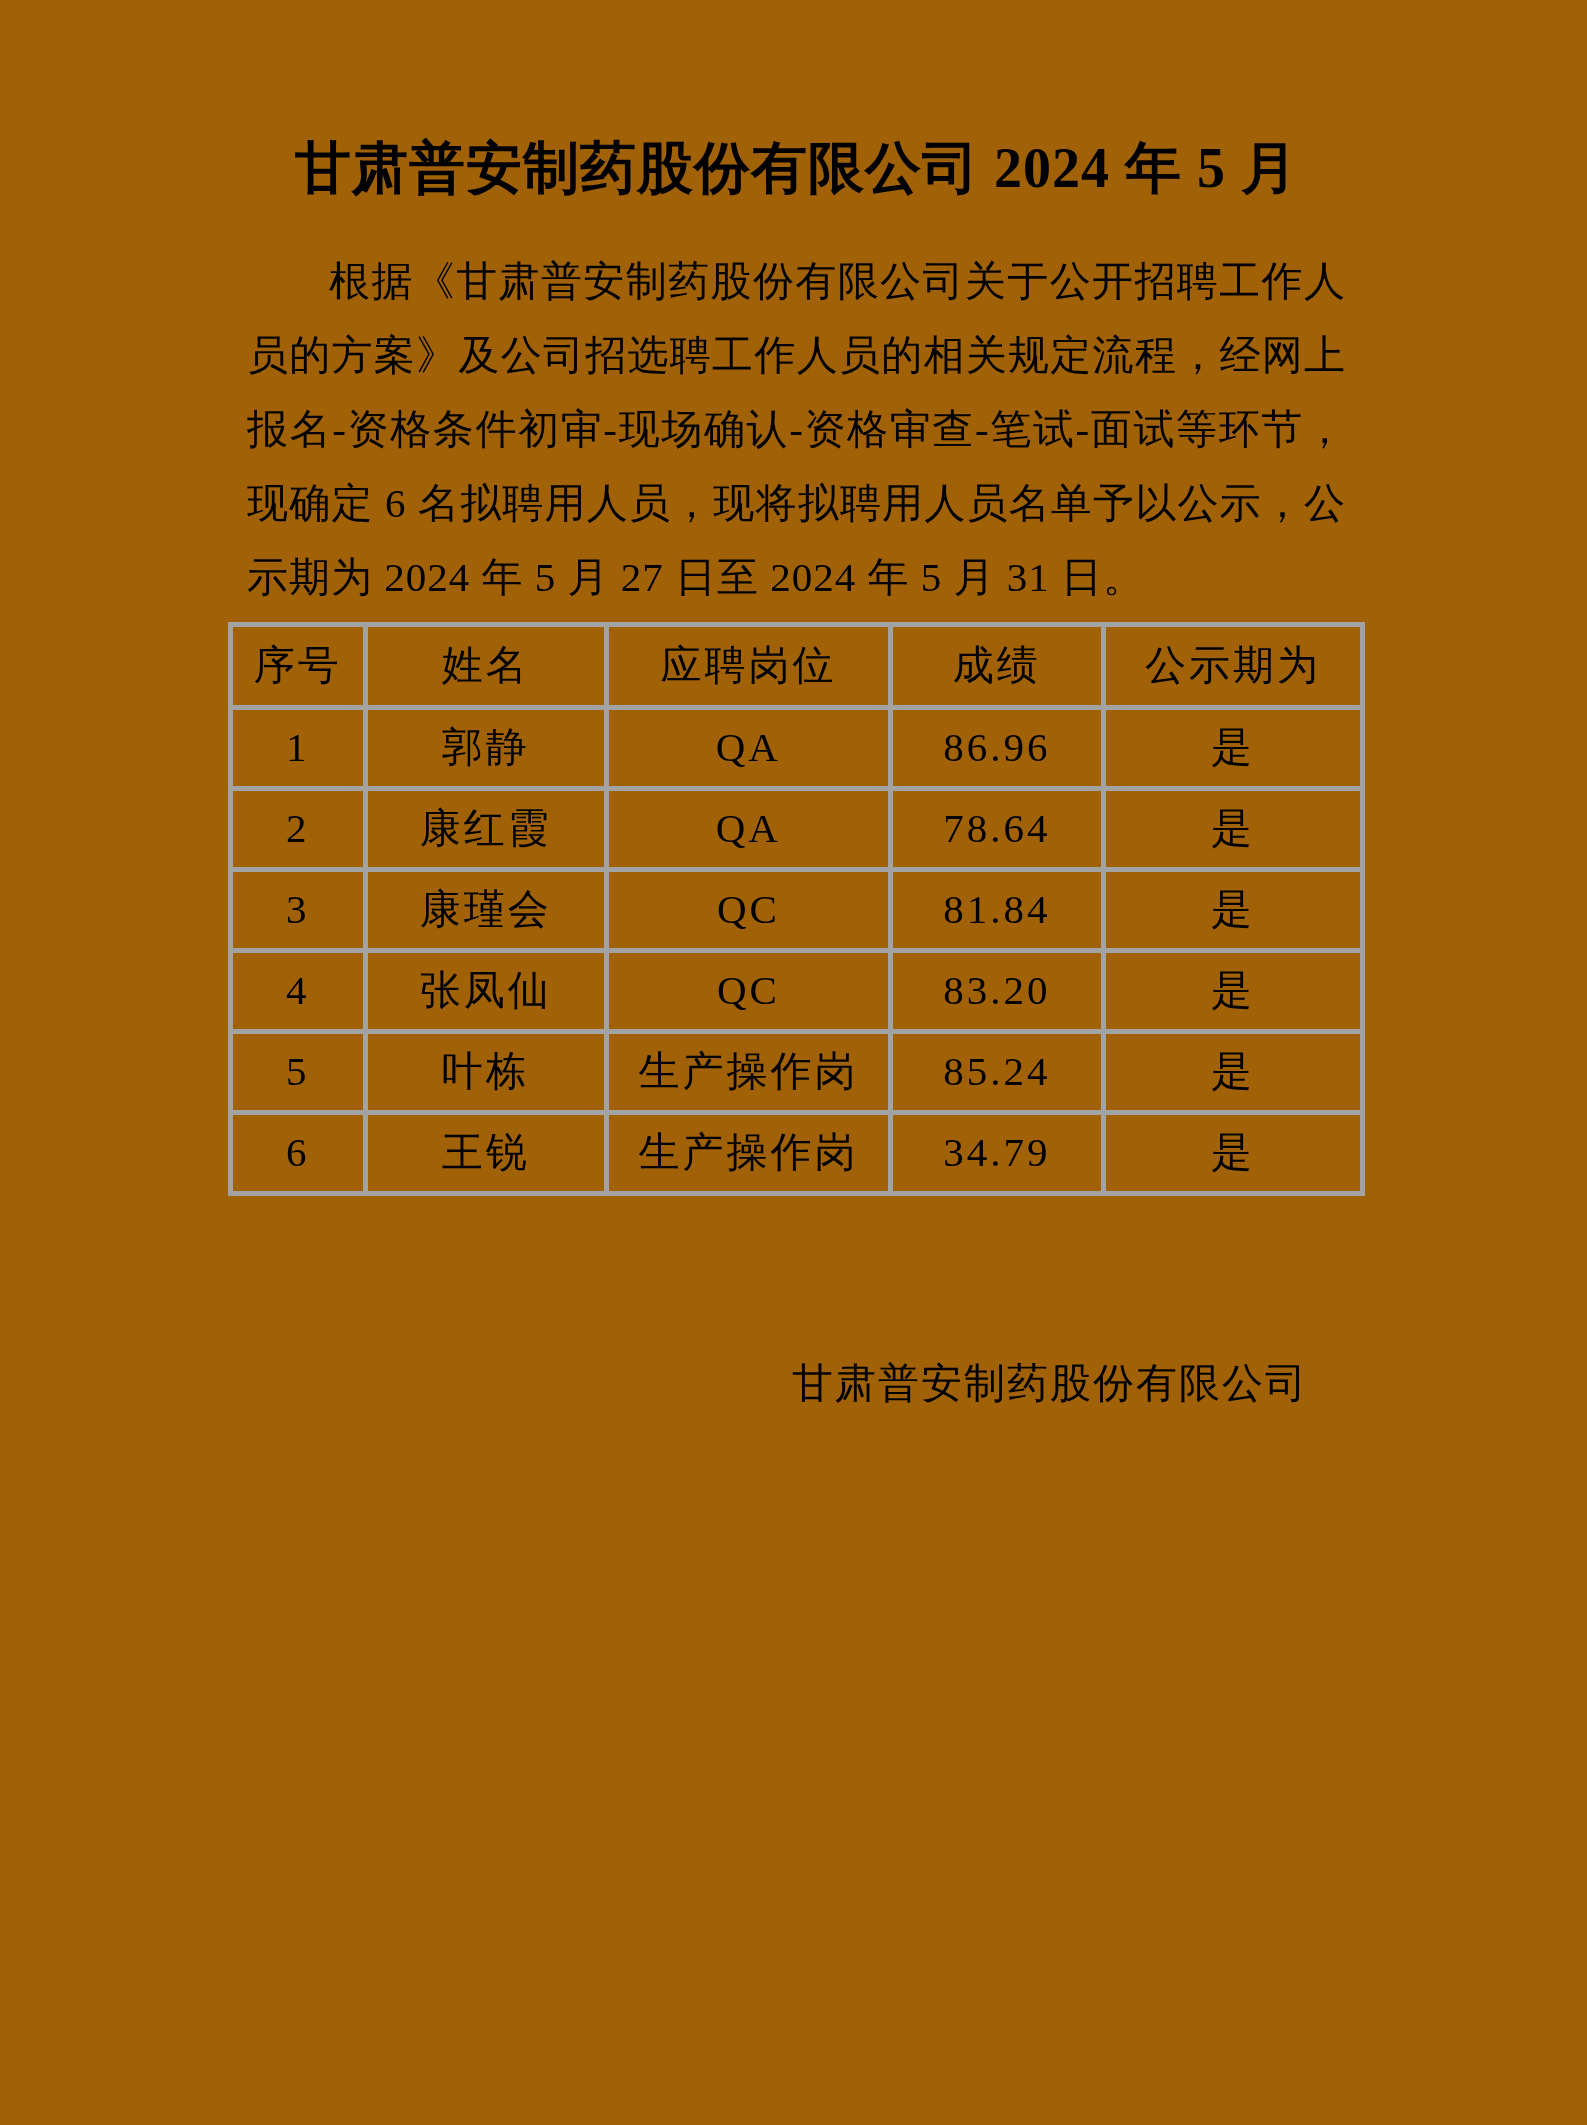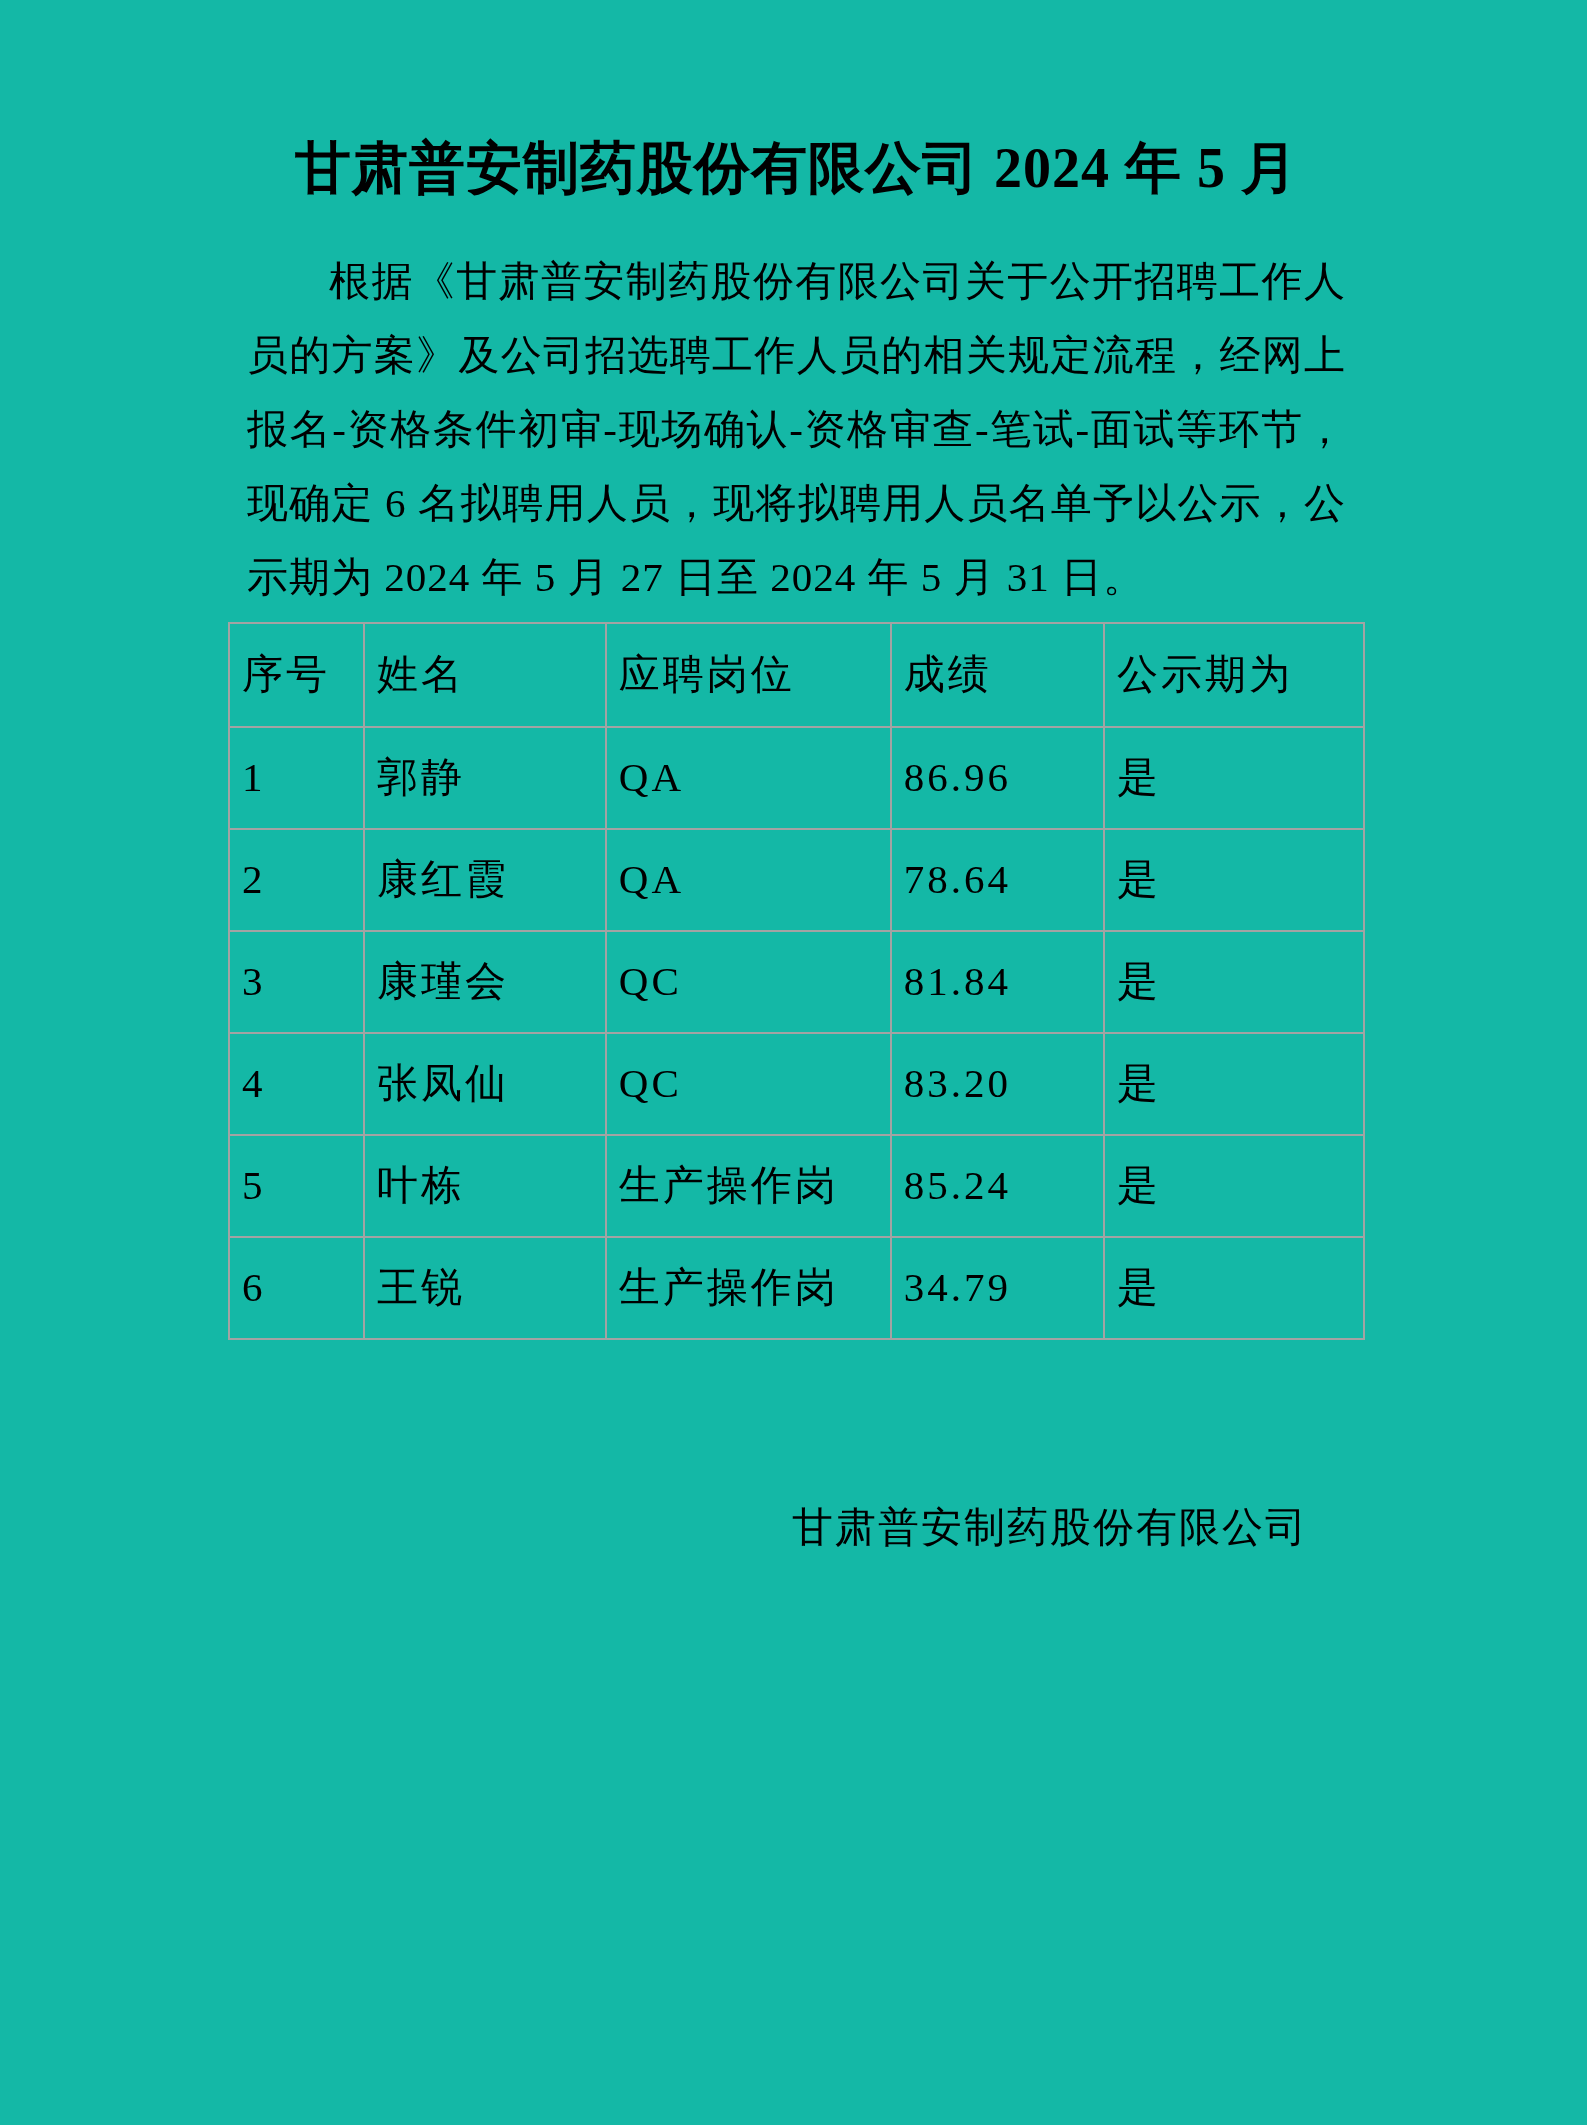--- a/index.html
+++ b/index.html
@@ -5,21 +5,21 @@
   html, body {
     margin: 0;
     padding: 0;
     background: #ffffff;
   }
   .page {
     position: relative;
     width: 1587px;
     height: 2125px;
     margin: 0 auto;
-    background: #14b8a6;
+    background: #a16207;
     box-sizing: border-box;
     padding: 128px 237px 0 243px;
     color: #000000;
     font-family: "Liberation Serif", "DejaVu Serif", serif;
     overflow: hidden;
   }
   .title {
     margin: 0 0 36px 0;
     text-align: center;
     font-size: 56px;
@@ -37,25 +37,25 @@
     text-indent: 2em;
   }
   table.roster {
     border-collapse: collapse;
     table-layout: fixed;
     width: calc(100% + 30px);
     margin: 8px -15px 0 -15px;
     font-size: 41px;
   }
   table.roster th, table.roster td {
-    border: 2px solid #a3a3a3;
-    text-align: left;
+    border: 5px solid #a3a3a3;
+    text-align: center;
     vertical-align: middle;
     font-weight: 400;
-    padding: 12px;
+    padding: 0;
     letter-spacing: 3px;
     line-height: 1.25;
   }
   table.roster thead th { height: 78px; }
   table.roster tbody td { height: 76px; }
   col.c-num   { width: 11.9%; }
   col.c-name  { width: 21.3%; }
   col.c-post  { width: 25.1%; }
   col.c-score { width: 18.8%; }
   col.c-hire  { width: 22.9%; }

